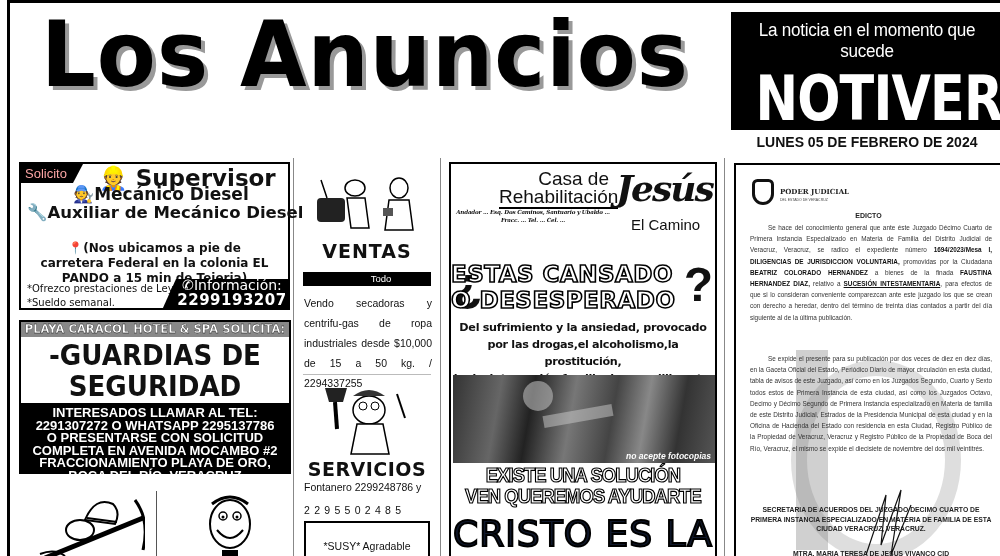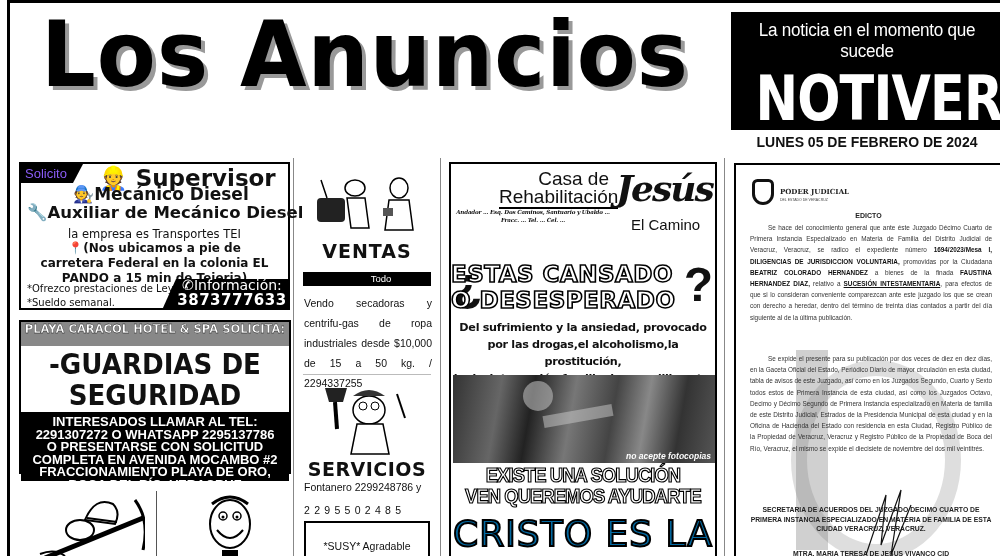--- a/index.html
+++ b/index.html
@@ -19,37 +19,37 @@
   .notiver-box { position: absolute; left: 721px; top: 9px; width: 272px; height: 118px; background: #000; color: #fff; text-align: center; }
   .notiver-tagline { font-size: 18px; margin-top: 8px; letter-spacing: -0.3px; transform: scaleX(0.95); }
   .notiver-name { font-family: "DejaVu Sans", sans-serif; font-weight: 900; font-size: 62px; line-height: 1; margin-top: 6px; letter-spacing: -1px; transform: scaleX(0.82); }
   .issue-date { position: absolute; left: 721px; top: 131px; width: 272px; text-align: center; font-size: 14px; font-weight: bold; }
 
   
   .col-rule { position: absolute; top: 155px; width: 1px; height: 401px; background: #888; }
 
   
   .ad1 { position: absolute; left: 9px; top: 159px; width: 271px; height: 148px; border: 2px solid #000; }
-  .ad1-tag { position: absolute; left: 0; top: 0; background: #000; color: #8b5cf6; font-size: 13px; padding: 2px 6px 2px 4px; }
+  .ad1-tag { position: absolute; left: 0; top: 0; background: #000; color: #fca5a5; font-size: 13px; padding: 2px 6px 2px 4px; }
   .ad1-tag:after { content: ""; position: absolute; right: -10px; top: 0; border-left: 10px solid #000; border-bottom: 19px solid transparent; }
   .ad1-line { position: absolute; font-weight: bold; white-space: nowrap; font-family: "DejaVu Sans", sans-serif; }
   .ad1 .l1 { left: 78px; top: 1px; font-size: 23px; }
   .ad1 .l2 { left: 52px; top: 20px; font-size: 17px; }
   .ad1 .l3 { left: 6px; top: 39px; font-size: 16.5px; }
   .ad1 .l4 { left: 0; width: 100%; text-align: center; top: 63px; font-size: 11.5px; font-weight: normal; }
   .ad1 .l5 { left: 0; width: 100%; text-align: center; top: 77px; font-size: 12px; line-height: 15px; }
   .ad1 .foot-left { position: absolute; left: 6px; top: 118px; font-size: 10px; line-height: 14px; font-family: "DejaVu Sans", sans-serif; }
   .ad1 .foot-right { position: absolute; right: 0; top: 115px; width: 112px; height: 31px; background: #000; color: #fff; text-align: center; font-family: "DejaVu Sans", sans-serif; }
   .ad1 .foot-right:before { content: ""; position: absolute; left: -14px; top: 0; border-right: 14px solid #000; border-top: 31px solid transparent; }
   .ad1 .info-label { font-size: 14px; line-height: 13px; }
   .ad1 .info-phone { font-size: 15px; font-weight: bold; line-height: 17px; letter-spacing: 0.5px; }
   .icon { display: inline-block; font-weight: normal; }
 
   .ad2 { position: absolute; left: 9px; top: 317px; width: 272px; height: 154px; border: 2px solid #000; }
-  .ad2-head { background: #888; color: #fff; font-size: 11.5px; font-weight: bold; text-align: center; height: 24px; line-height: 15px; font-family: "DejaVu Sans", sans-serif; -webkit-text-stroke: 0.3px #000; }
+  .ad2-head { background: #888; color: #fff; font-size: 11.5px; font-weight: bold; text-align: center; height: 15px; line-height: 15px; font-family: "DejaVu Sans", sans-serif; -webkit-text-stroke: 0.3px #000; }
   .ad2-title { text-align: center; font-family: "DejaVu Sans", sans-serif; font-weight: 900; font-size: 29px; line-height: 31px; height: 66px; padding-top: 3px; transform: scaleX(0.9); }
   .ad2-body { background: #000; color: #fff; text-align: center; font-size: 13px; font-weight: bold; line-height: 12.5px; padding-top: 4px; height: 69px; font-family: Liberation Sans, sans-serif; }
 
   .cartoon-cell { position: absolute; top: 487px; height: 69px; }
   .vsep { position: absolute; left: 146px; top: 488px; width: 1px; height: 68px; background: #555; }
 
   
   .col2 { position: absolute; left: 289px; top: 159px; width: 136px; }
   .ventas-title { position: absolute; left: 0; top: 78px; width: 136px; text-align: center; font-family: "DejaVu Sans", sans-serif; font-weight: 900; font-size: 19px; letter-spacing: 1px; }
   .todo-bar { position: absolute; left: 4px; top: 110px; width: 128px; height: 14px; background: #000; color: #fff; text-align: center; font-size: 9.5px; line-height: 14px; padding-left: 28px; }
@@ -69,21 +69,21 @@
   .el-camino { position: absolute; left: 180px; top: 52px; font-size: 15px; }
   .cansado { position: absolute; left: 0; width: 100%; top: 97px; text-align: left; font-family: "DejaVu Sans", sans-serif; font-weight: bold; font-size: 23px; line-height: 26px; color: #fff; -webkit-text-stroke: 1.6px #000; letter-spacing: 0.5px; }
   .cansado-q { position: absolute; top: 97px; font-size: 48px; font-weight: bold; line-height: 48px; }
   .sufr { position: absolute; left: 0; width: 100%; top: 155px; text-align: center; font-family: "DejaVu Sans", sans-serif; font-weight: bold; font-size: 11.2px; line-height: 17px; letter-spacing: -0.3px; }
   .photo { position: absolute; left: 2px; top: 211px; width: 262px; height: 88px;
     background: linear-gradient(100deg, #333 0%, #666 18%, #222 30%, #777 45%, #444 60%, #888 72%, #333 85%, #555 100%); }
   .photo:before { content: ""; position: absolute; left: 70px; top: 6px; width: 30px; height: 30px; border-radius: 50%; background: #bbb; opacity: .6; }
   .photo:after { content: ""; position: absolute; left: 90px; top: 35px; width: 70px; height: 12px; background: #ccc; opacity: .5; transform: rotate(-10deg); }
   .photo-caption { position: absolute; right: 4px; bottom: 2px; color: #fff; font-size: 8.5px; font-weight: bold; font-style: italic; }
   .existe { position: absolute; left: 0; width: 100%; top: 301px; text-align: center; font-weight: bold; font-size: 20px; line-height: 21px; color: #fff; -webkit-text-stroke: 1.2px #000; letter-spacing: -1px; transform: scaleX(0.92); }
-  .cristo { position: absolute; left: 0; width: 100%; top: 352px; text-align: center; font-family: "DejaVu Sans", sans-serif; font-size: 36px; line-height: 36px; color: #0369a1; -webkit-text-stroke: 2px #000; letter-spacing: 1px; }
+  .cristo { position: absolute; left: 0; width: 100%; top: 352px; text-align: center; font-family: "DejaVu Sans", sans-serif; font-size: 36px; line-height: 36px; color: #0f172a; -webkit-text-stroke: 2px #000; letter-spacing: 1px; }
 
   
   .edicto { position: absolute; left: 724px; top: 160px; width: 269px; height: 396px; border: 2px solid #000; border-bottom: none; overflow: hidden; font-size: 6.4px; line-height: 11.2px; color: #333; }
   .seal { position: absolute; left: 16px; top: 14px; width: 22px; height: 26px; border: 3px solid #111; border-radius: 6px 6px 12px 12px; }
   .poder { position: absolute; left: 44px; top: 21px; font-family: "DejaVu Serif", serif; font-size: 7px; font-weight: bold; color: #222; }
   .poder-sub { position: absolute; left: 44px; top: 30px; font-size: 3.5px; color: #444; }
   .edicto-title { position: absolute; left: 0; width: 100%; top: 45px; text-align: center; font-weight: bold; font-size: 7px; color: #222; }
   .ed-p { position: absolute; left: 14px; width: 242px; text-align: justify; }
   .ed-p b { color: #111; }
   .ed-p u { color: #111; font-weight: bold; }
@@ -106,31 +106,30 @@
 
   <div class="col-rule" style="left:283px"></div>
   <div class="col-rule" style="left:430px"></div>
   <div class="col-rule" style="left:714px"></div>
 
   <div class="ad1">
     <div class="ad1-tag">Solicito</div>
     <div class="ad1-line l1"><span class="icon">👷</span> <span>Supervisor</span></div>
     <div class="ad1-line l2"><span class="icon">🧑‍🔧</span><span>Mecánico Diesel</span></div>
     <div class="ad1-line l3"><span class="icon">🔧</span><span>Auxiliar de Mecánico Diesel</span></div>
-    <div class="ad1-line l4">la empresa es Transportes TEI</div>
     <div class="ad1-line l5" style="white-space:normal;padding:0 18px;">
       <span class="icon">📍</span><span>(Nos ubicamos a pie de carretera Federal en la colonia EL PANDO a 15 min de Tejeria)</span>
     </div>
     <div class="foot-left">
       <div>*Ofrezco prestaciones de Ley</div>
       <div>*Sueldo semanal.</div>
     </div>
     <div class="foot-right">
       <div class="info-label"><span class="icon">✆</span><span>Información:</span></div>
-      <div class="info-phone">3873777633</div>
+      <div class="info-phone">2299193207</div>
     </div>
   </div>
 
   <div class="ad2">
     <div class="ad2-head">PLAYA CARACOL HOTEL &amp; SPA SOLICITA:</div>
     <div class="ad2-title">
       <div>-GUARDIAS DE</div>
       <div>SEGURIDAD</div>
     </div>
     <div class="ad2-body">

